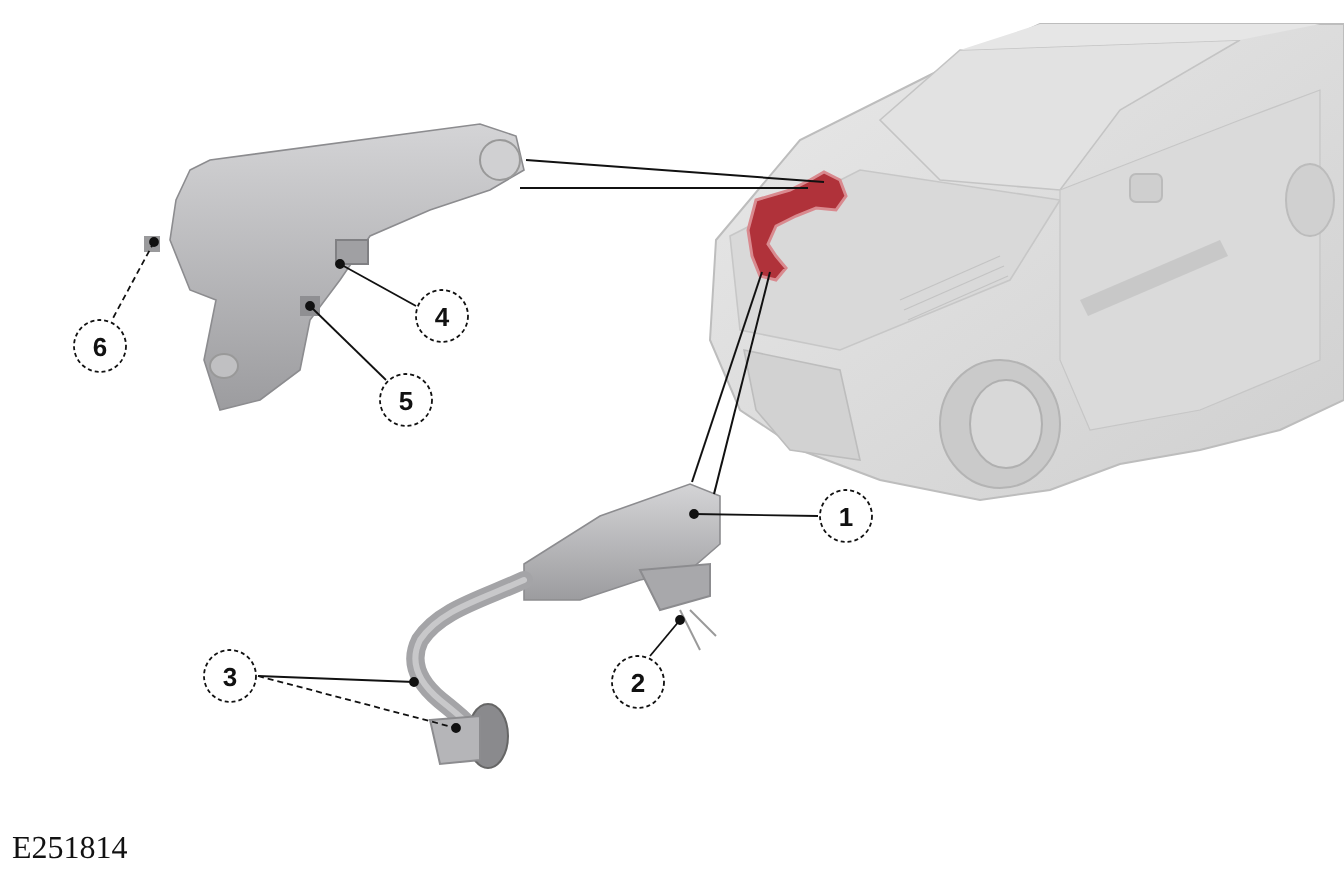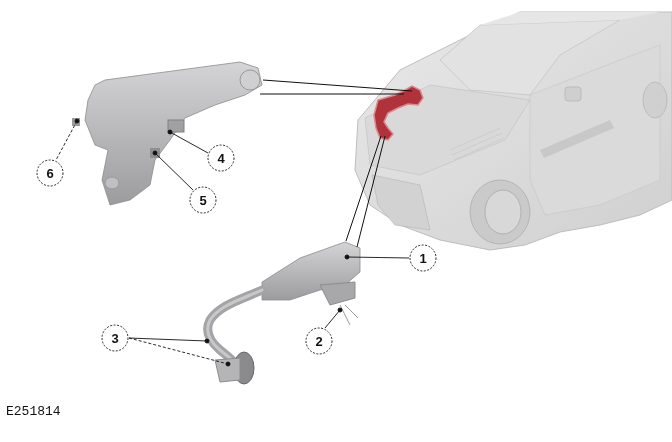--- a/index.html
+++ b/index.html
@@ -1,18 +1,18 @@
 <!DOCTYPE html>
 <html><head>
 <meta charset="utf-8">
 <style>
   html, body { margin:0; padding:0; background:#ffffff; }
   body { width:672px; height:442px; position:relative; overflow:hidden; font-family:"Liberation Sans", sans-serif; }
   svg#diagram { position:absolute; left:0; top:0; width:672px; height:442px; }
-  .ref-code { position:absolute; left:6px; top:404px; font-size:13px; color:#111; font-family:Liberation Mono, monospace; }
+  .ref-code { position:absolute; left:6px; top:416px; font-size:16px; color:#111; font-family:Liberation Serif, serif; }
   .callout-label { font-family:"Liberation Sans", sans-serif; font-weight:bold; font-size:13px; fill:#111; }
 </style>
 </head>
 <body>
 
 <svg id="diagram" viewBox="0 0 672 442" xmlns="http://www.w3.org/2000/svg">
   <defs>
     <linearGradient id="carBody" x1="0" y1="0" x2="1" y2="1">
       <stop offset="0" stop-color="#e9e9e9"></stop>
       <stop offset="1" stop-color="#cfcfcf"></stop>

